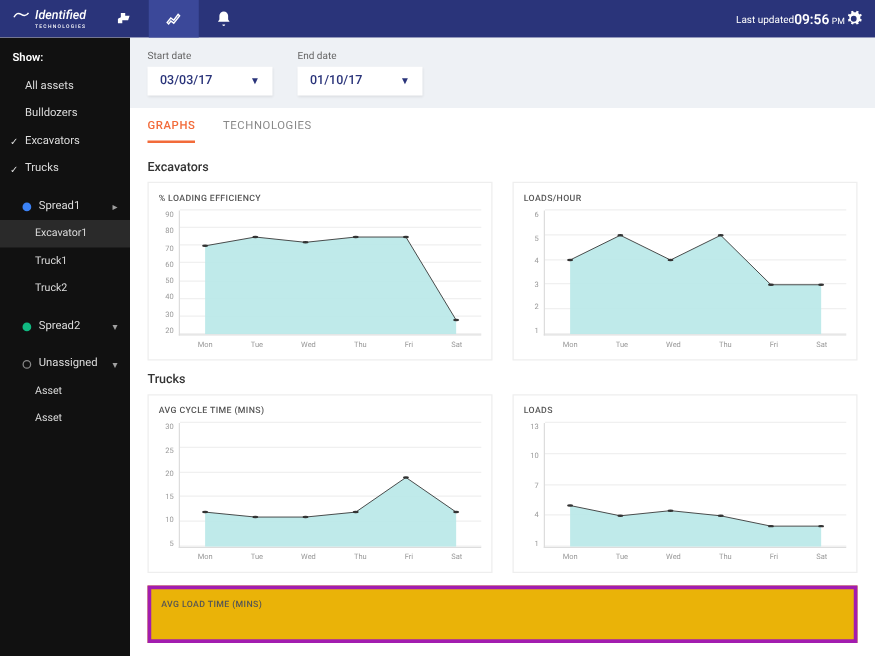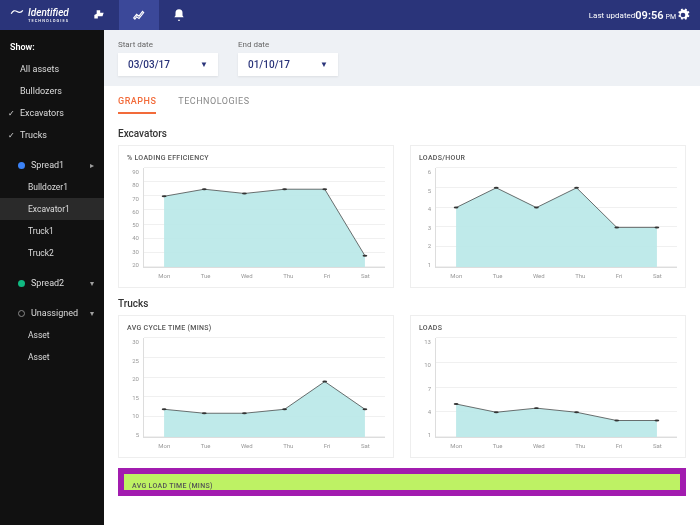--- a/index.html
+++ b/index.html
@@ -41,21 +41,21 @@
 .section-title{font-size:10px;font-weight:500;color:#333;margin:8px 0 6px}
 .chart-row{display:flex;gap:16px;margin-bottom:10px}
 .chart{flex:1;border:1px solid #eee;padding:8px;background:#fff}
 .chart-title{font-size:7px;letter-spacing:.3px;color:#555;margin-bottom:6px;font-weight:500}
 .chart-body{position:relative;height:100px;display:flex}
 .y-axis{display:flex;flex-direction:column;justify-content:space-between;font-size:6px;color:#999;padding-right:4px;text-align:right;width:16px}
 .plot{flex:1;position:relative;border-left:1px solid #ddd;border-bottom:1px solid #ddd}
 .grid-line{position:absolute;left:0;right:0;border-top:1px solid #f0f0f0}
 .x-axis{display:flex;justify-content:space-around;font-size:6px;color:#999;margin-top:4px;padding-left:16px}
 svg.area{position:absolute;inset:0;width:100%;height:100%}
-.placeholder-chart{height:28px;border:6px solid #a21caf;padding:8px;background:#bef264;margin-top:6px}
+.placeholder-chart{height:46px;border:3px solid #a21caf;padding:8px;background:#eab308;margin-top:6px}
 </style>
 </head>
 <body>
 
 <div class="topbar">
   <div class="logo">
     <span class="logo-icon">
       <svg viewBox="0 0 24 14">
           <path d="M2 10 Q6 2 12 6 Q18 10 22 4" stroke="#fff" stroke-width="2" fill="none"></path>
         </svg>
@@ -99,21 +99,20 @@
         <div class="side-item">Bulldozers</div>
         <div class="side-item sel">Excavators</div>
         <div class="side-item sel">Trucks</div>
       </div>
     <div id="groups">
         <div class="side-group">
           <span class="dot blue"></span>
           <span>Spread1</span>
           <span class="chev">▸</span>
         </div>
-        <div class="side-sub">Bulldozer1</div>
         <div class="side-sub active">Excavator1</div>
         <div class="side-sub">Truck1</div>
         <div class="side-sub">Truck2</div>
         <div class="side-group">
           <span class="dot green"></span>
           <span>Spread2</span>
           <span class="chev">▾</span>
         </div>
         <div class="side-group">
           <span class="dot hollow"></span>

